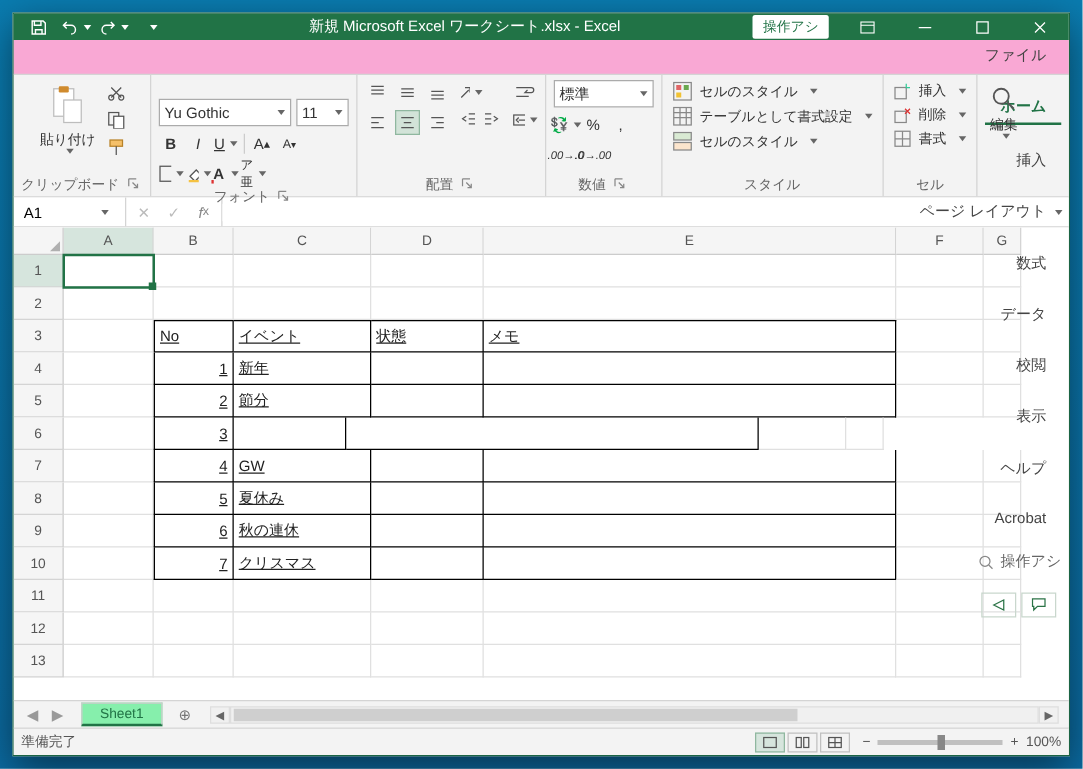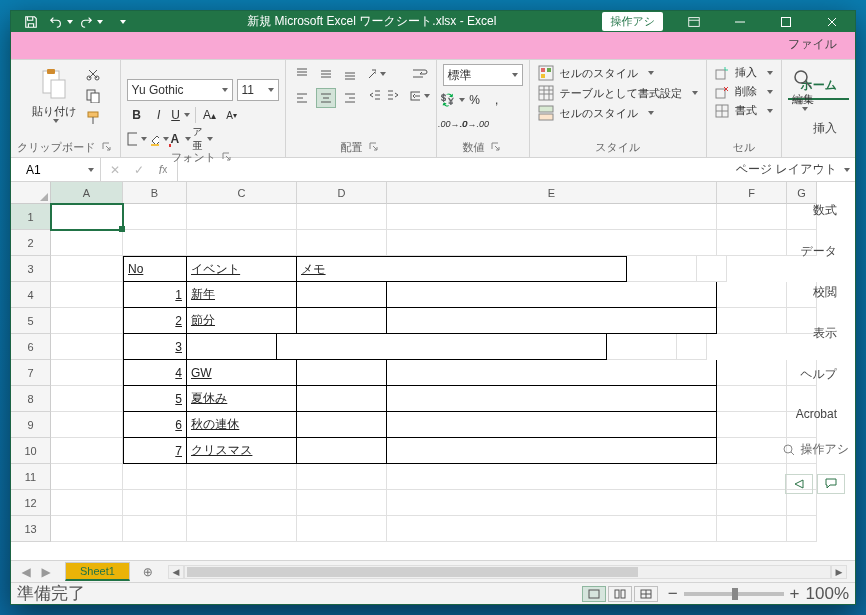--- a/index.html
+++ b/index.html
@@ -105,21 +105,21 @@
   .cells-col { display:flex; flex-direction:column; gap:2px; font-size:11px; }
   
   .fbar {
     height: 24px;
     background:#fff;
     border-bottom:1px solid #d4d4d4;
     display:flex;
     align-items:center;
   }
   .name-box {
-    width:90px; border-right:1px solid #d4d4d4; display:flex; align-items:center; padding:0 6px; height:100%;justify-content:flex-end;
+    width:90px; border-right:1px solid #d4d4d4; display:flex; align-items:center; padding:0 6px; height:100%;
   }
   .name-box input { border:none; outline:none; width:60px; font-size:12px; }
   .fx-btns { display:flex; align-items:center; border-right:1px solid #d4d4d4; height:100%; padding:0 4px; gap:4px;}
   .fx-btns .ic { color:#888; }
   .formula-input { flex:1; border:none; outline:none; padding:0 6px; font-size:12px; }
   .expand-f { width:20px; display:flex; align-items:center; justify-content:center; cursor:pointer;}
   
   .sheet-area { flex:1; display:flex; overflow:hidden; background:#fff; }
   .corner {
     width:40px; height:22px; background:#f5f5f5; border-right:1px solid #ccc; border-bottom:1px solid #ccc;
@@ -162,32 +162,32 @@
   .bb { border-bottom:1px solid #000;text-decoration:underline; }
   .bl { border-left:1px solid #000; }
   .br { border-right:1px solid #000; }
   
   .sheet-tabs {
     height:22px; background:#f3f3f3; border-top:1px solid #d4d4d4; display:flex; align-items:center;
   }
   .nav-arrows { display:flex; gap:2px; padding:0 6px; }
   .nav-arrows .ic { color:#999; }
   .stab {
-    background:#eab308; border:1px solid #ccc; border-bottom:2px solid #217346;
+    background:#86efac; border:1px solid #ccc; border-bottom:2px solid #217346;
     padding:2px 14px; font-size:11px; color:#217346; margin-left:4px; cursor:pointer;
   }
   .addsheet { width:24px; display:flex; align-items:center; justify-content:center; cursor:pointer; color:#777; margin-left:6px;}
   .hscroll { flex:1; margin:0 8px; display:flex; align-items:center;}
   .scroll-track { flex:1; height:14px; background:#f0f0f0; border:1px solid #dedede; position:relative;}
   .scroll-thumb { position:absolute; left:2px; top:1px; height:10px; width:70%; background:#cfcfcf; }
   .scroll-btn { width:16px; height:14px; background:#f0f0f0; border:1px solid #dedede; display:flex; align-items:center; justify-content:center; font-size:9px; color:#666; cursor:pointer;}
   
   .status {
     height:22px; background:#f3f3f3; border-top:1px solid #d4d4d4; display:flex; align-items:center;
-    font-size:17px; color:#555; padding:0 6px;
+    font-size:11px; color:#555; padding:0 6px;
   }
   .status .views { margin-left:auto; display:flex; gap:2px; }
   .view-btn { width:24px; height:16px; border:1px solid #c0c0c0; display:flex; align-items:center; justify-content:center; cursor:pointer;}
   .view-btn.active{ background:#d6e5dd; border-color:#8fb79f;}
   .zoom { display:flex; align-items:center; gap:6px; margin-left:10px; }
   .zoom .track { width:100px; height:4px; background:#c0c0c0; position:relative; cursor:pointer;}
   .zoom .thumb { position:absolute; left:48px; top:-4px; width:6px; height:12px; background:#888; }
   .dd-arrow { width:0;height:0;border-left:3px solid transparent;border-right:3px solid transparent;border-top:4px solid #666; display:inline-block; margin-left:4px;}
   .dd-arrow.white{border-top-color:#fff;}
   .colA{width:72px;} .colB{width:64px;} .colC{width:110px;} .colD{width:90px;} .colE{width:330px;} .colF{width:70px;} .colG{width:30px;}
@@ -655,20 +655,21 @@
             <div class="cell colC"></div>
             <div class="cell colD"></div>
             <div class="cell colE"></div>
             <div class="cell colF"></div>
             <div class="cell colG"></div>
           </div>
           <div class="crow">
             <div class="cell colA"></div>
             <div class="cell colB bt bl br bb">No</div>
             <div class="cell colC bt br bb">イベント</div>
+            <div class="cell colD bt br bb">状態</div>
             <div class="cell colE bt br bb">メモ</div>
             <div class="cell colF"></div>
             <div class="cell colG"></div>
           </div>
           <div class="crow">
             <div class="cell colA"></div>
             <div class="cell colB bl br bb ralign">1</div>
             <div class="cell colC br bb">新年</div>
             <div class="cell colD br bb"></div>
             <div class="cell colE br bb"></div>

